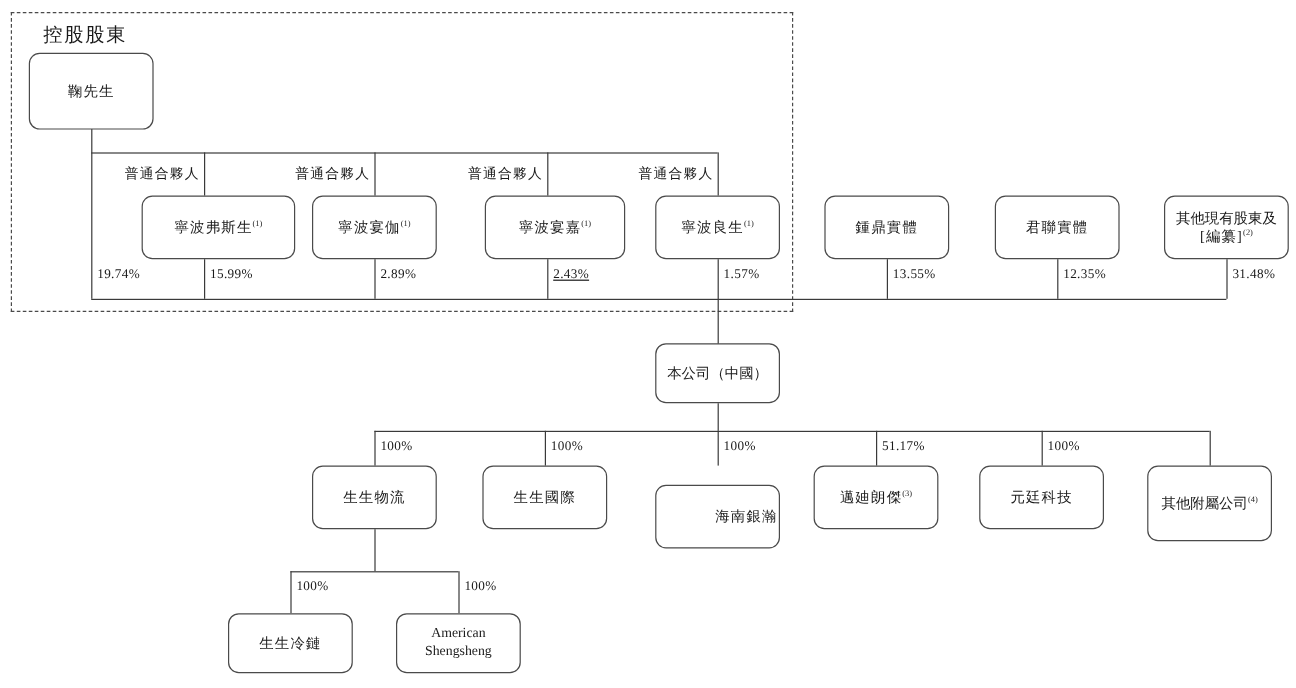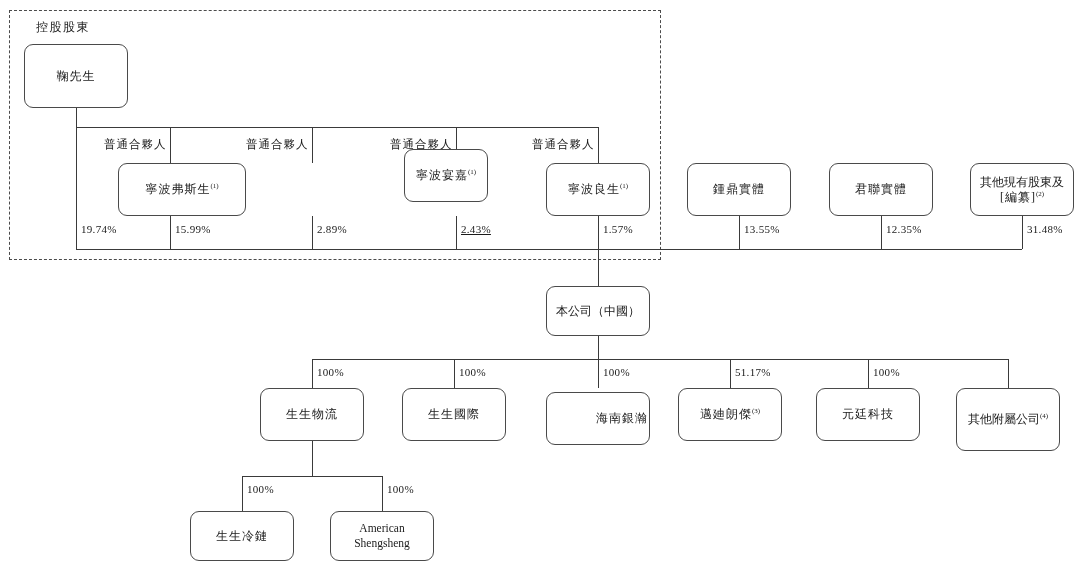--- a/index.html
+++ b/index.html
@@ -33,21 +33,21 @@
     z-index:2;
   }
   .node sup{font-size:7px;letter-spacing:0;line-height:0;vertical-align:super;}
   .nline{display:block;white-space:nowrap;}
   .node.wrap .nline{white-space:normal;}
   .hl,.vl{position:absolute;background:#3a3a3a;z-index:1;}
   .hl{height:1px;}
   .vl{width:1px;}
   .lbl{
     position:absolute;
-    font-size:12px;
+    font-size:16px;
     letter-spacing:1.5px;
     white-space:nowrap;
     z-index:2;
   }
   .gp-lbl{
     position:absolute;
     width:60px;
     text-align:right;
     font-size:11.5px;
     letter-spacing:1px;
@@ -123,21 +123,24 @@
   <div class="pct" style="left:247px;top:483px;">100%</div>
   <div class="pct" style="left:387px;top:483px;">100%</div>
 
   <div class="node" style="left:24px;top:44px;width:104px;height:64px;">
     <span class="nline">鞠先生</span>
   </div>
 
   <div class="node" style="left:118px;top:163px;width:128px;height:53px;">
     <span class="nline"><span>寧波弗斯生</span><sup>(1)</sup></span>
   </div>
-  <div class="node" style="left:404px;top:149px;width:84px;height:53px;">
+  <div class="node" style="left:260px;top:163px;width:104px;height:53px;">
+    <span class="nline"><span>寧波宴伽</span><sup>(1)</sup></span>
+  </div>
+  <div class="node" style="left:404px;top:163px;width:117px;height:53px;">
     <span class="nline"><span>寧波宴嘉</span><sup>(1)</sup></span>
   </div>
   <div class="node" style="left:546px;top:163px;width:104px;height:53px;">
     <span class="nline"><span>寧波良生</span><sup>(1)</sup></span>
   </div>
   <div class="node" style="left:687px;top:163px;width:104px;height:53px;">
     <span class="nline">鍾鼎實體</span>
   </div>
   <div class="node" style="left:829px;top:163px;width:104px;height:53px;">
     <span class="nline">君聯實體</span>
@@ -150,21 +153,21 @@
   <div class="node" style="left:546px;top:286px;width:104px;height:50px;">
     <span class="nline" style="letter-spacing:0;">本公司（中國）</span>
   </div>
 
   <div class="node" style="left:260px;top:388px;width:104px;height:53px;">
     <span class="nline">生生物流</span>
   </div>
   <div class="node" style="left:402px;top:388px;width:104px;height:53px;">
     <span class="nline">生生國際</span>
   </div>
-  <div class="node" style="left:546px;top:392px;width:104px;height:53px;padding-left:48px;">
+  <div class="node" style="left:546px;top:404px;width:104px;height:53px;padding-left:48px;">
     <span class="nline">海南銀瀚</span>
   </div>
   <div class="node" style="left:678px;top:388px;width:104px;height:53px;">
     <span class="nline"><span>邁廸朗傑</span><sup>(3)</sup></span>
   </div>
   <div class="node" style="left:816px;top:388px;width:104px;height:53px;">
     <span class="nline">元廷科技</span>
   </div>
   <div class="node" style="left:956px;top:388px;width:104px;height:63px;">
     <span class="nline" style="letter-spacing:0;"><span>其他附屬公司</span><sup>(4)</sup></span>

